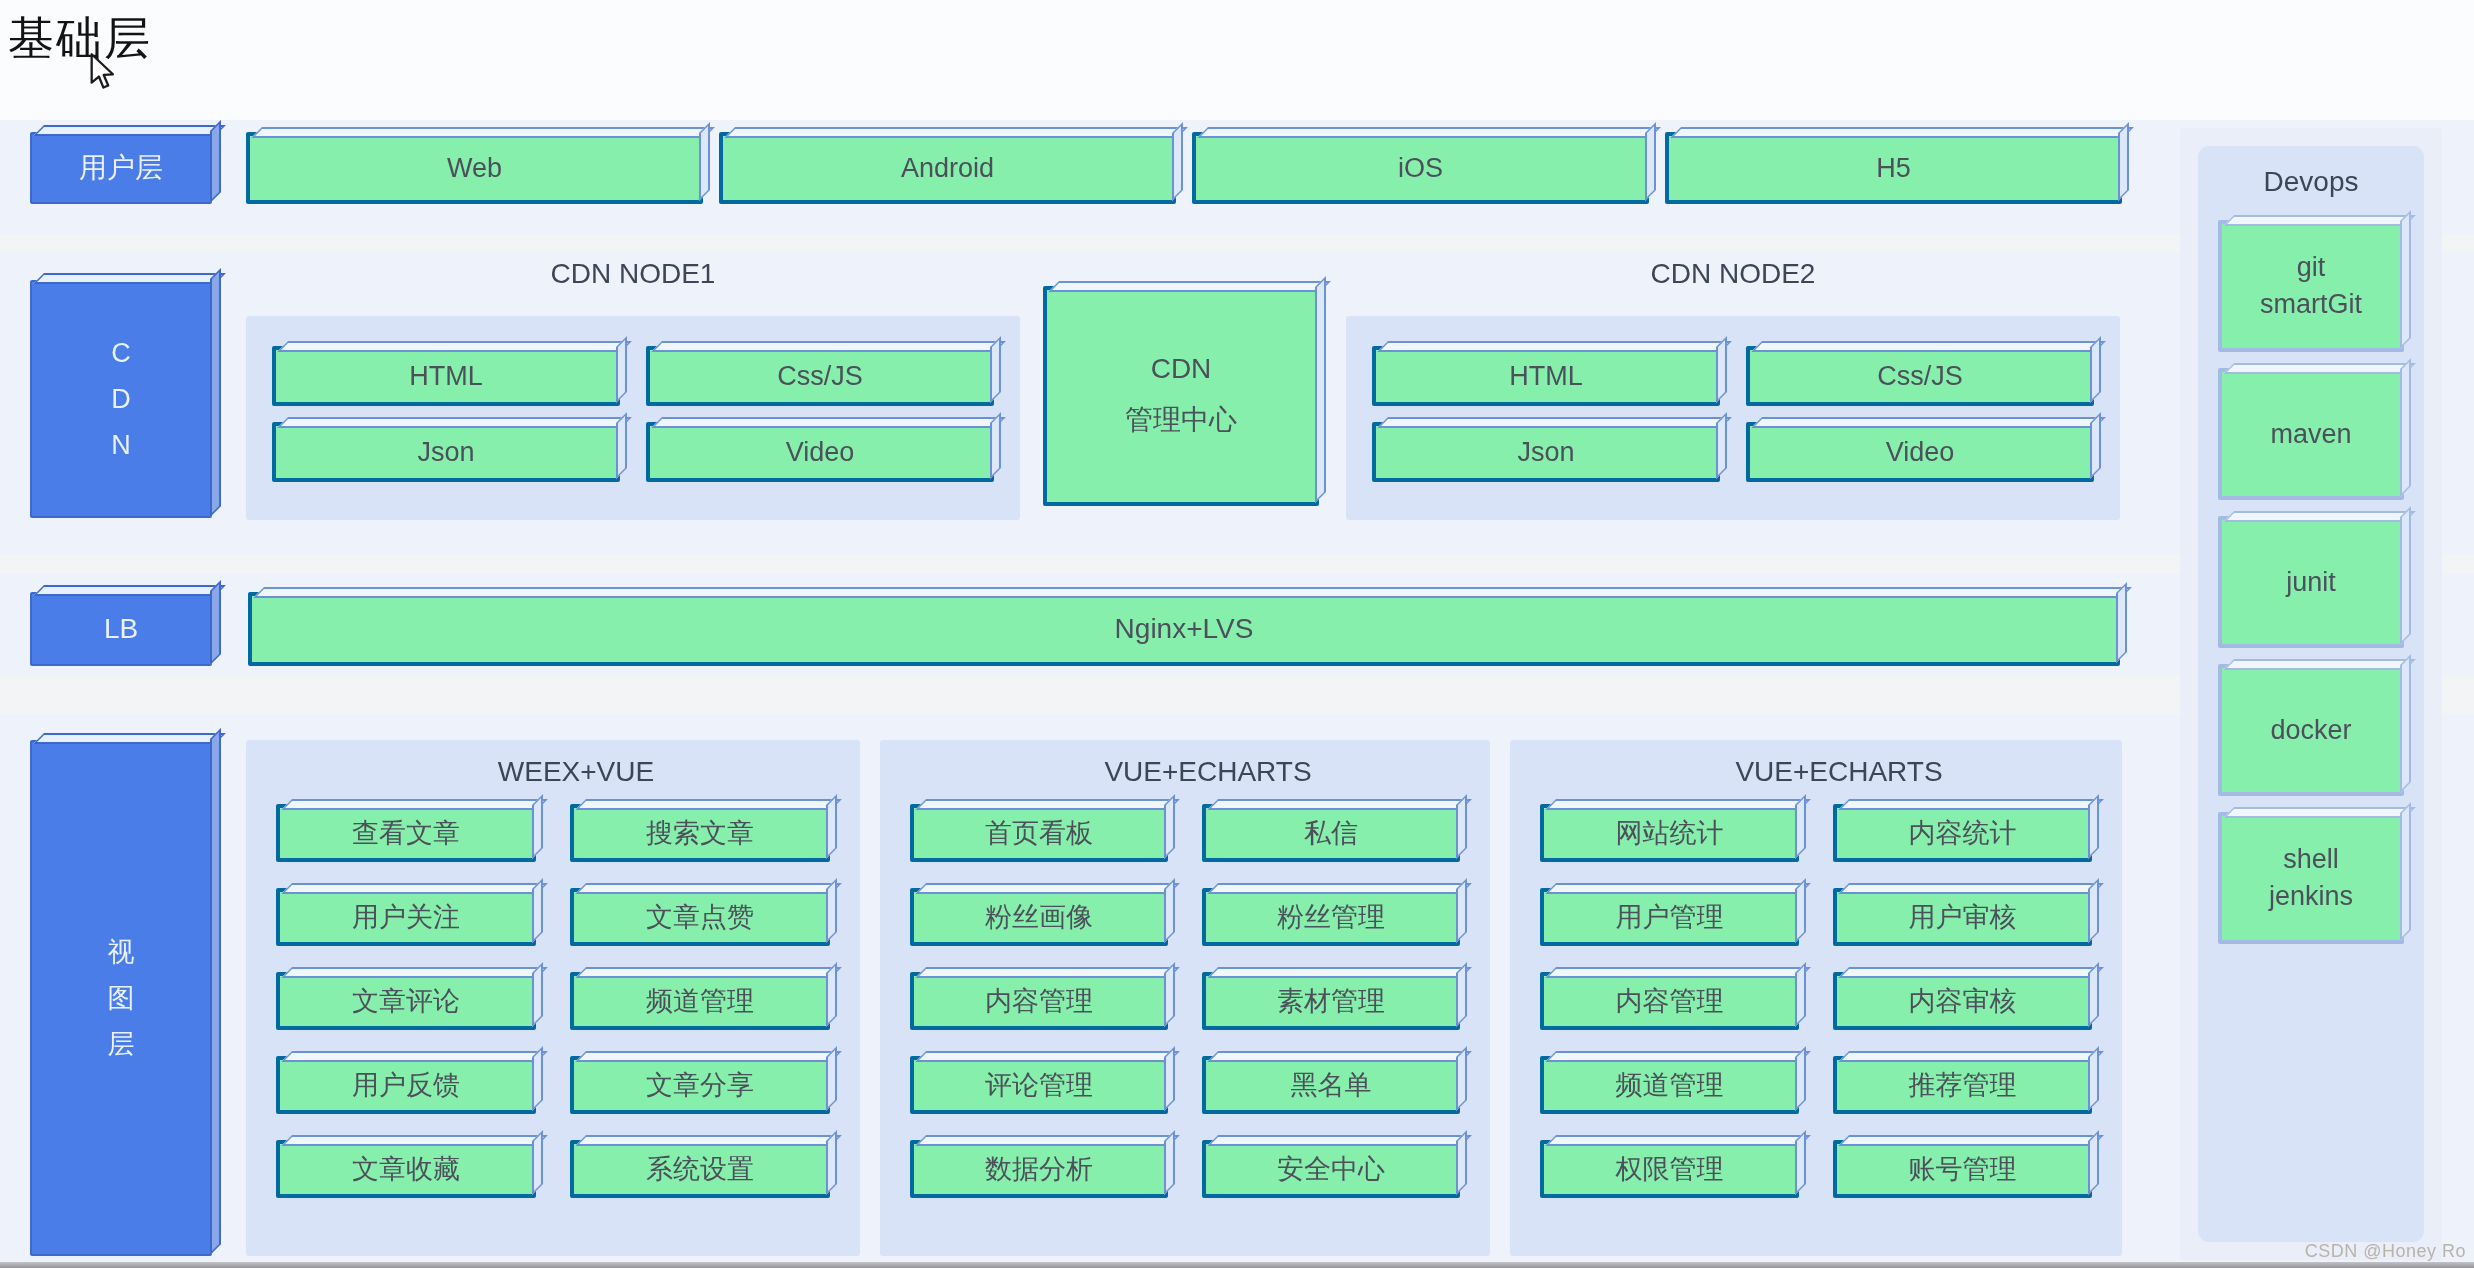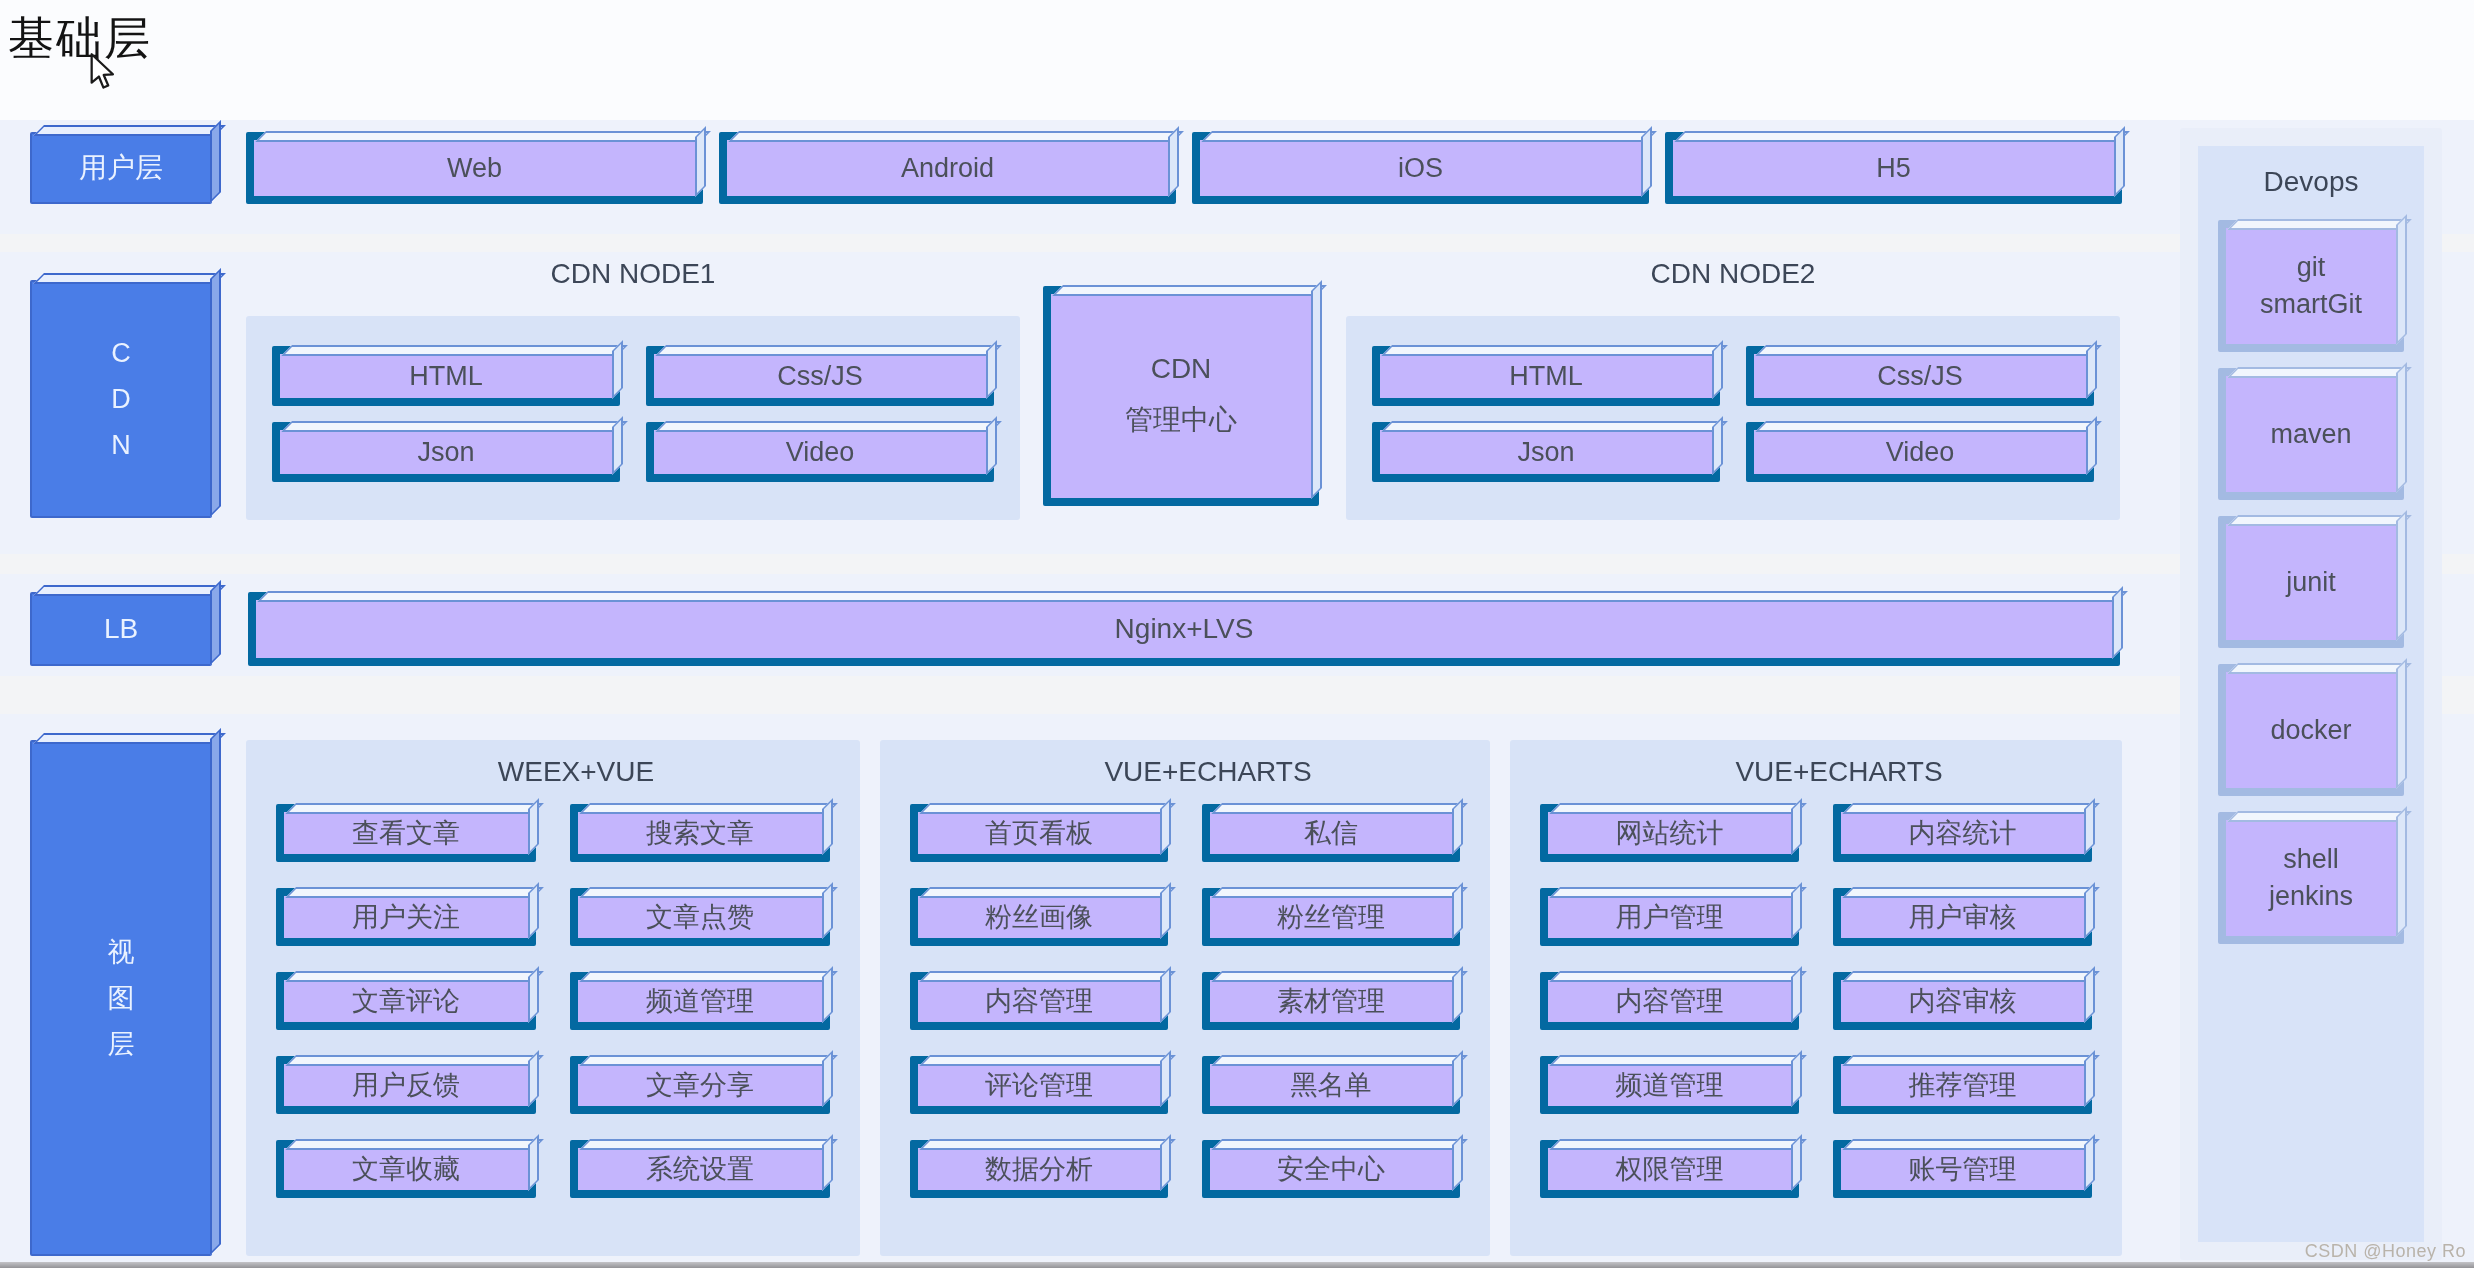--- a/index.html
+++ b/index.html
@@ -16,21 +16,21 @@
   #band2 { top:252px; height:302px; }
   #gap2  { top:554px; height:20px; }
   #band3 { top:574px; height:102px; }
   #gap3  { top:676px; height:38px; }
   #band4 { top:714px; height:548px; }
 
   .page-title { position:absolute; left:8px; top:8px; font-size:46px; font-weight:500; color:#131313; letter-spacing:2px; }
   .cursor { position:absolute; left:86px; top:52px; }
 
   
-  .b3 { position:relative; background:#c4b5fd; border:8px solid #0369a1; border-radius:2px;
+  .b3 { position:relative; background:#86efac; border:4px solid #0369a1; border-radius:2px;
         display:flex; align-items:center; justify-content:center;
         font-size:27px; color:#4b505a; }
   .b3::before { content:""; position:absolute; left:1px; top:-9px; width:100%; height:7px;
         background:#f1f6fd; border:2px solid #6b92d6; transform:skewX(-45deg); transform-origin:0 100%; }
   .b3::after  { content:""; position:absolute; top:-3px; right:-11px; width:7px; height:100%;
         background:#dce7f9; border:2px solid #6b92d6; transform:skewY(-45deg); transform-origin:0 0; }
 
   
   .blue3d { position:relative; background:#4a7de7; border:2px solid #3d68cc; border-radius:2px;
         display:flex; align-items:center; justify-content:center; color:#eaf2ff; font-size:28px; }
@@ -72,21 +72,21 @@
   #vpanel1 { left:246px; width:614px; }
   #vpanel2 { left:880px; width:610px; }
   #vpanel3 { left:1510px; width:612px; }
   .vpanel .panel-title { padding-top:16px; height:52px;padding-left:46px; }
   .vgrid { display:grid; grid-template-columns:1fr 1fr; column-gap:34px; row-gap:26px;
         grid-auto-rows:58px; padding:12px 30px 0; }
 
   
   .devops-outer { position:absolute; left:2180px; top:128px; width:262px; height:1132px;
         background:#e9eef9; border-radius:3px; padding:18px; }
-  .devops-inner { width:100%; height:100%; background:#d8e3f8; border-radius:0; }
+  .devops-inner { width:100%; height:100%; background:#d8e3f8; border-radius:11px; }
   .devops-title { padding-top:20px; }
   .devops-boxes { display:flex; flex-direction:column; align-items:center; gap:16px; padding-top:22px; }
   .devops-boxes .b3 { width:186px; height:132px; white-space:pre-line; text-align:center;
         line-height:37px; border-color:#a3bae2; }
   .devops-boxes .b3::before { border-color:#a3bae2; }
   .devops-boxes .b3::after  { border-color:#a3bae2; }
 
   .watermark { position:absolute; top:1241px; right:8px; font-size:18px; color:#b9b3aa; letter-spacing:0.5px; }
   .bottom-bar { position:absolute; left:0; bottom:0; width:100%; height:6px;
         background:linear-gradient(#c3c3c7,#939397); }

